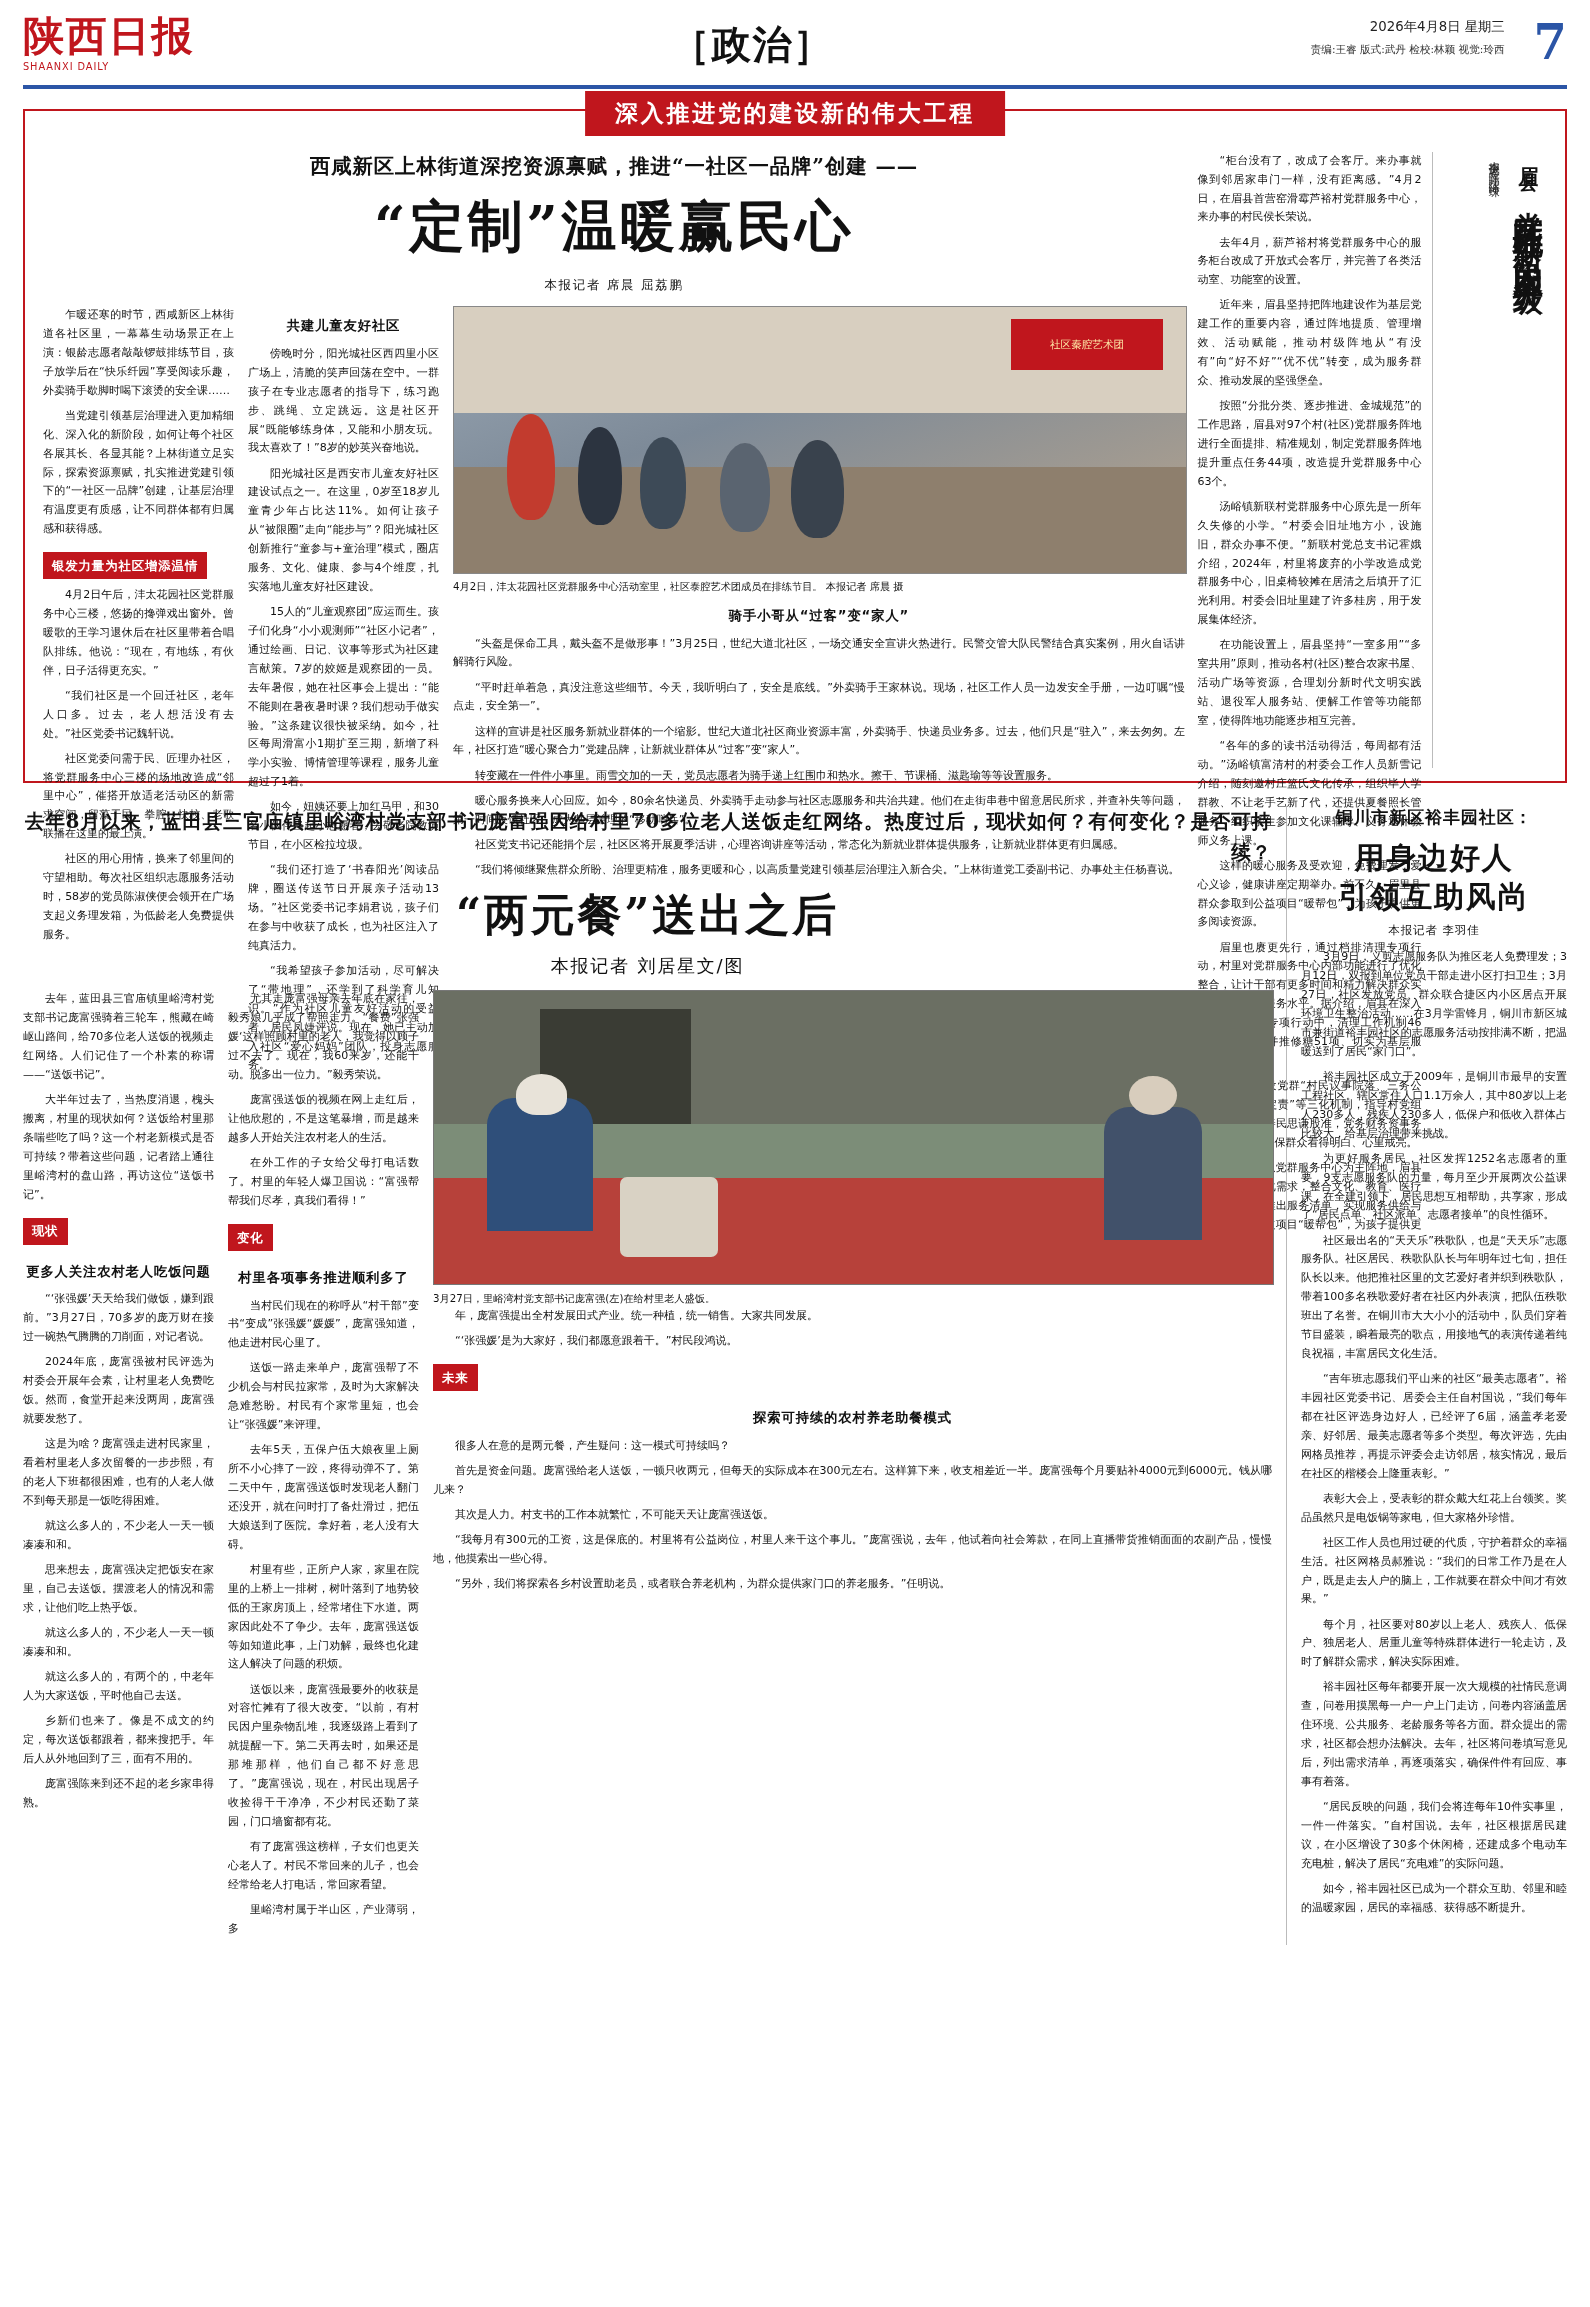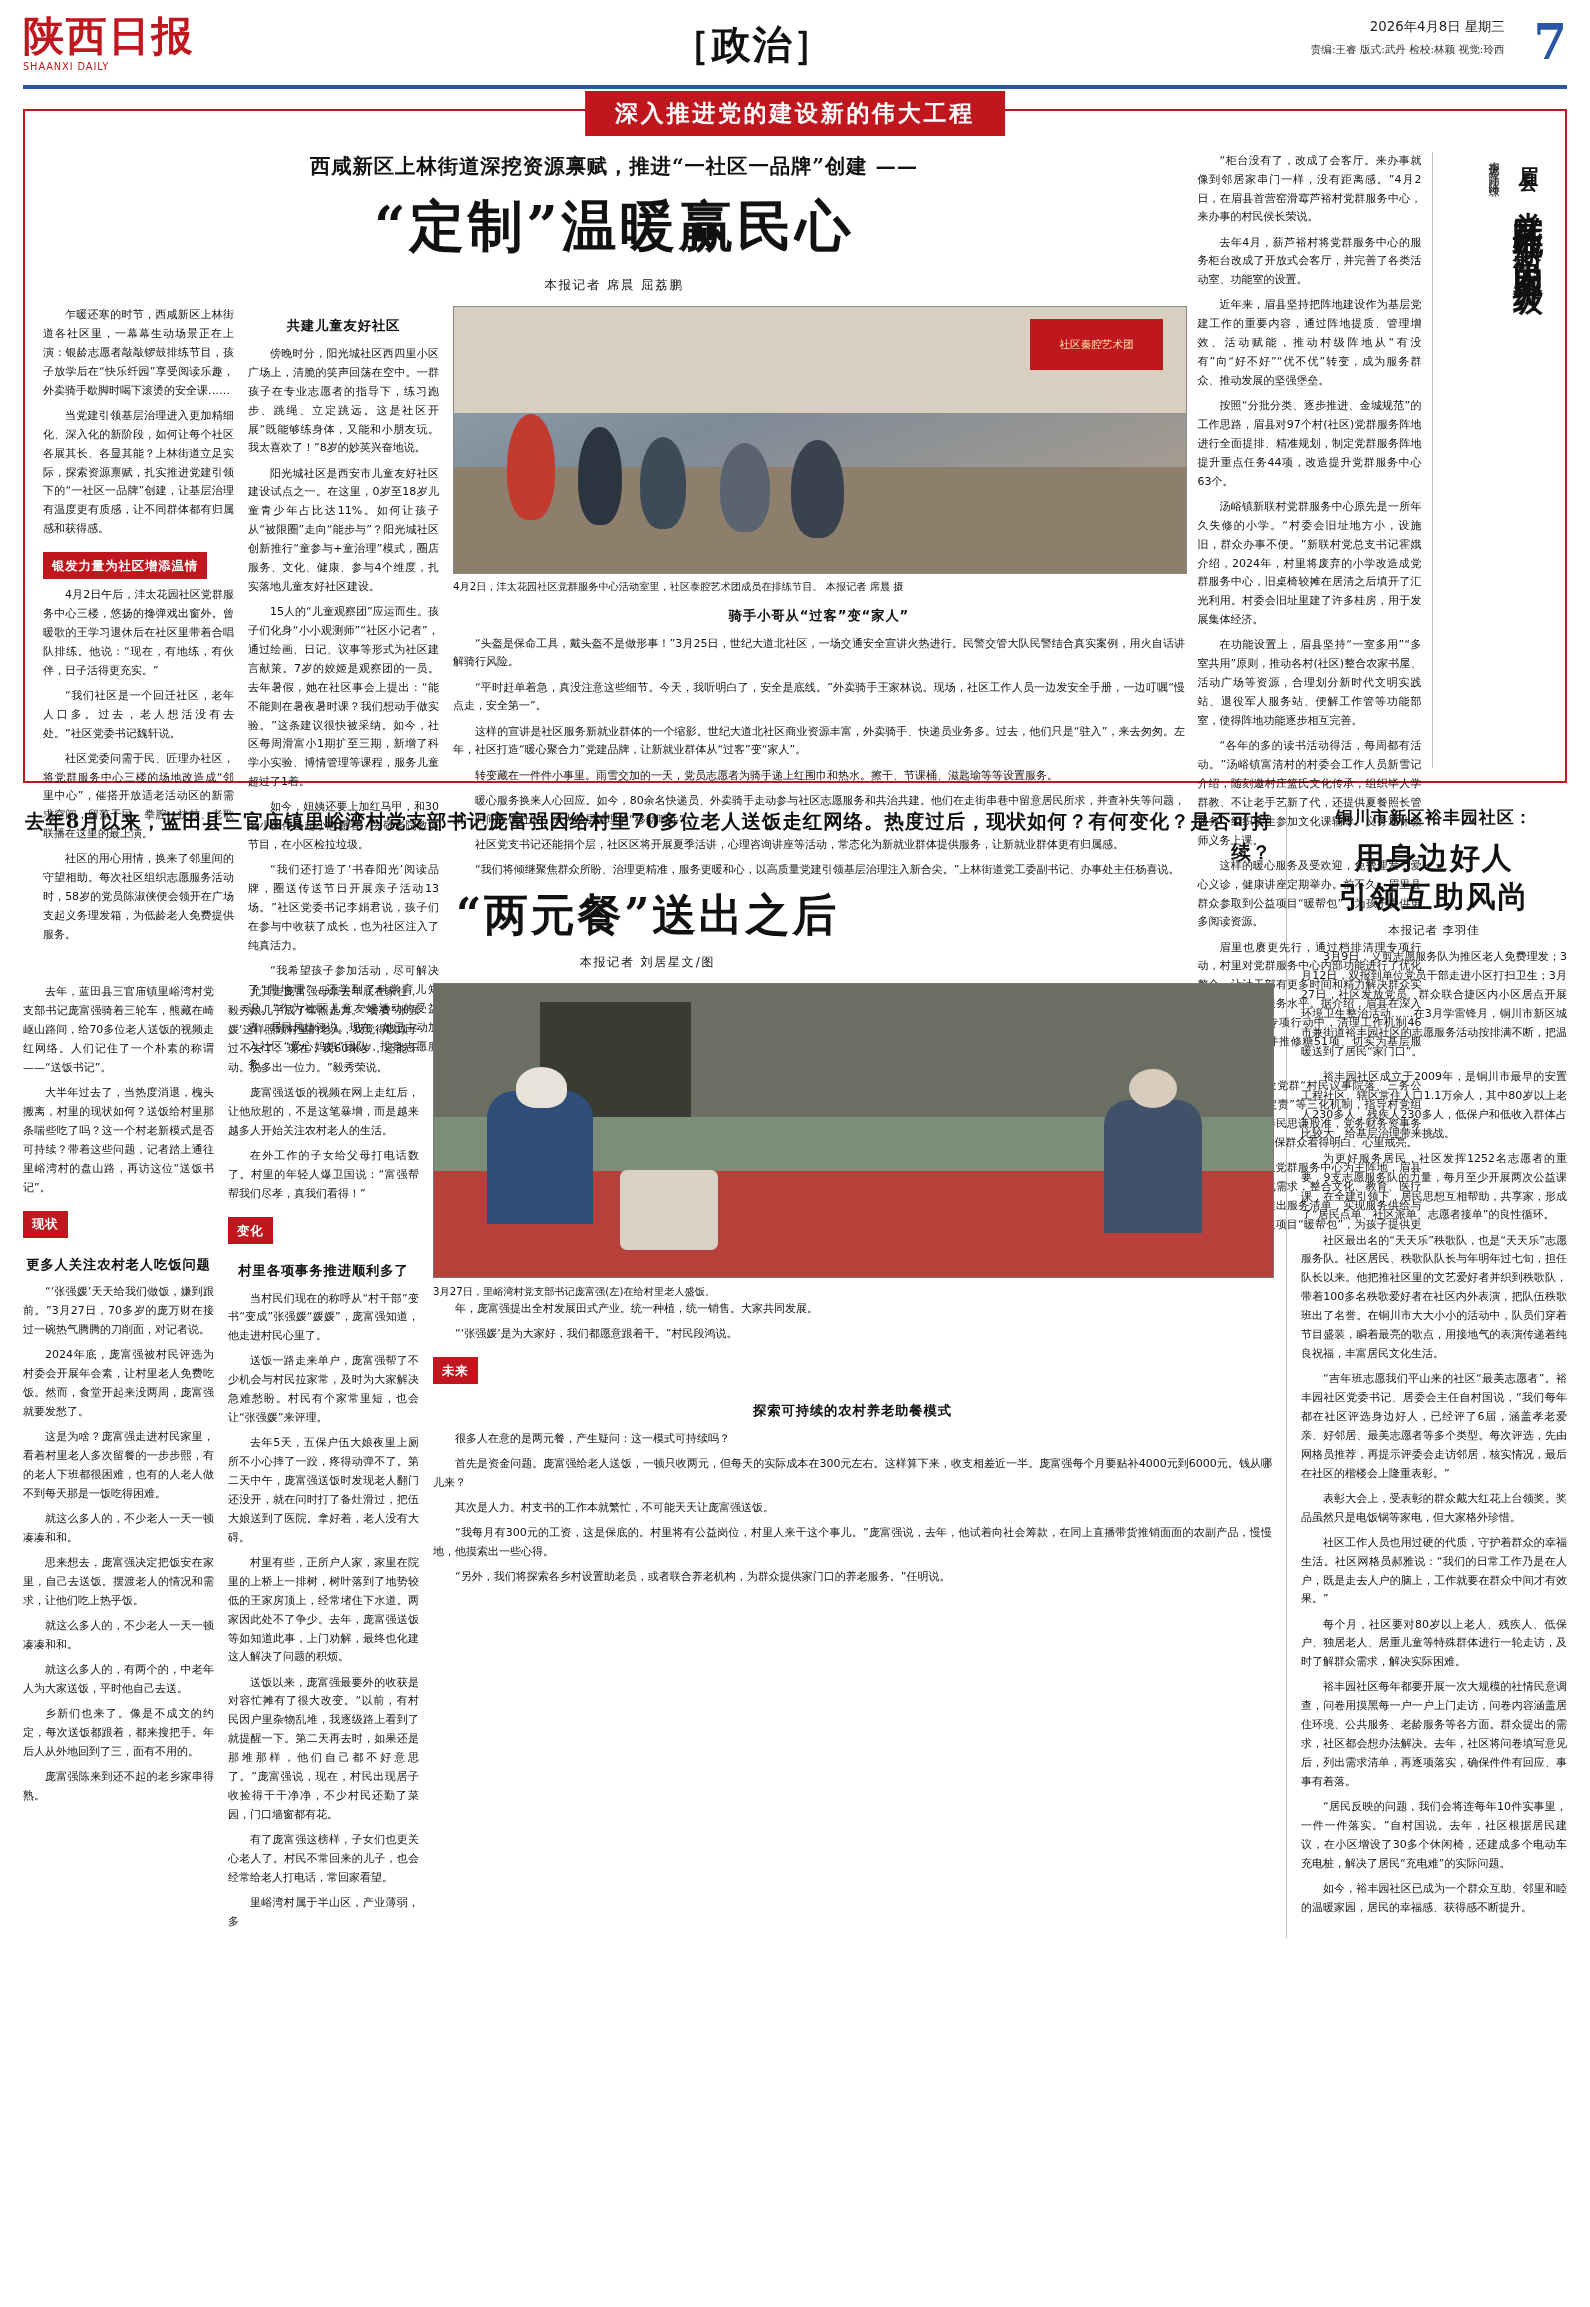--- a/index.html
+++ b/index.html
@@ -25,40 +25,40 @@
   .left-block{flex:1;padding-right:12.4px;}
   .headline-kicker{font-size:20.4px;font-family:"DejaVu Serif","Liberation Serif",serif;font-weight:bold;letter-spacing:0.9px;text-align:center;margin-bottom:10.6px;}
   .headline-main{font-family:"DejaVu Serif","Liberation Serif",serif;font-weight:bold;font-size:55px;text-align:center;letter-spacing:3.5px;margin:5.3px 0 12.4px;}
   .byline{text-align:center;font-size:12.4px;margin-bottom:12.4px;letter-spacing:1.8px;}
   .cols3{display:flex;gap:14px;}
   .col{font-size:11px;line-height:1.72;text-align:justify;color:#111;}
   .col p{margin:0 0 6.2px;text-indent:2em;}
   .subhead{display:inline-block;background:#c0161d;color:#fff;font-weight:bold;font-size:12.4px;padding:2.7px 9px;margin:7px 0 7px;letter-spacing:0.9px;}
   .subhead-plain{font-weight:bold;font-size:13.3px;text-align:center;margin:9px 0 7px;letter-spacing:0.9px;}
   .photo{width:100%;height:266px;background:linear-gradient(160deg,#9aa7b4 0%,#7d8a98 40%,#b9a58c 100%);position:relative;overflow:hidden;border:0.9px solid #888;}
-  .photo .pbanner{position:absolute;top:12.4px;right:23px;width:133px;height:51px;background:#c0161d;color:#ffe9a8;font-size:10.6px;display:flex;align-items:center;justify-content:center;text-align:center;line-height:1.3;}
+  .photo .pbanner{position:absolute;top:12.4px;right:23px;width:152px;height:51px;background:#c0161d;color:#ffe9a8;font-size:10.6px;display:flex;align-items:center;justify-content:center;text-align:center;line-height:1.3;}
   .photo .wall{position:absolute;left:0;top:0;right:0;height:106px;background:#d8cfc0;}
   .photo .floor{position:absolute;left:0;bottom:0;right:0;height:106px;background:#8e7f6d;}
   .photo .fig{position:absolute;border-radius:50% 50% 42% 42%;}
   .cap{font-size:10.2px;line-height:1.6;margin-top:5.3px;text-align:justify;}
 
   
   .vert-block{width:105px;border-left:0.9px solid #bbb;padding-left:9px;display:flex;flex-direction:row-reverse;align-items:flex-start;}
   .vtitle{writing-mode:vertical-rl;font-family:"DejaVu Serif","Liberation Serif",serif;font-weight:bold;font-size:30px;letter-spacing:5.3px;line-height:1.25;}
   .vtitle .small{font-size:19.5px;}
   .vbyline{writing-mode:vertical-rl;font-size:11px;letter-spacing:1.8px;margin-right:5.3px;color:#222;line-height:2;}
   .right-col-text{width:224px;font-size:11px;line-height:1.72;text-align:justify;padding-right:10.6px;}
   .right-col-text p{margin:0 0 6.2px;text-indent:2em;}
 
   
   .sec2{margin-top:23px;display:flex;gap:14px;}
   .sec2-left{flex:1;}
   .lead-q{font-family:"DejaVu Serif","Liberation Serif",serif;font-size:19.5px;font-weight:bold;line-height:1.6;text-align:right;letter-spacing:0.9px;}
   .headline2{font-family:"DejaVu Serif","Liberation Serif",serif;font-weight:bold;font-size:44px;text-align:center;letter-spacing:2.7px;margin:18px 0 9px;}
-  .byline2{text-align:center;font-size:12px;letter-spacing:1.8px;margin-bottom:12.4px;}
+  .byline2{text-align:center;font-size:18px;letter-spacing:1.8px;margin-bottom:12.4px;}
   .photo2{width:100%;height:293px;background:#7c8d78;position:relative;overflow:hidden;border:0.9px solid #777;}
   .sec2-right{width:266px;border-left:0.9px solid #bbb;padding-left:14px;}
   .r-kicker{font-weight:bold;font-size:17px;text-align:center;letter-spacing:0.9px;}
   .r-head{font-family:"DejaVu Serif","Liberation Serif",serif;font-weight:bold;font-size:30px;text-align:center;line-height:1.3;letter-spacing:1.8px;margin:9px 0 7px;}
   .r-byline{text-align:center;font-size:11.5px;letter-spacing:0.9px;margin-bottom:10.6px;}
 </style>
 </head>
 <body>
 
 <div class="page">

